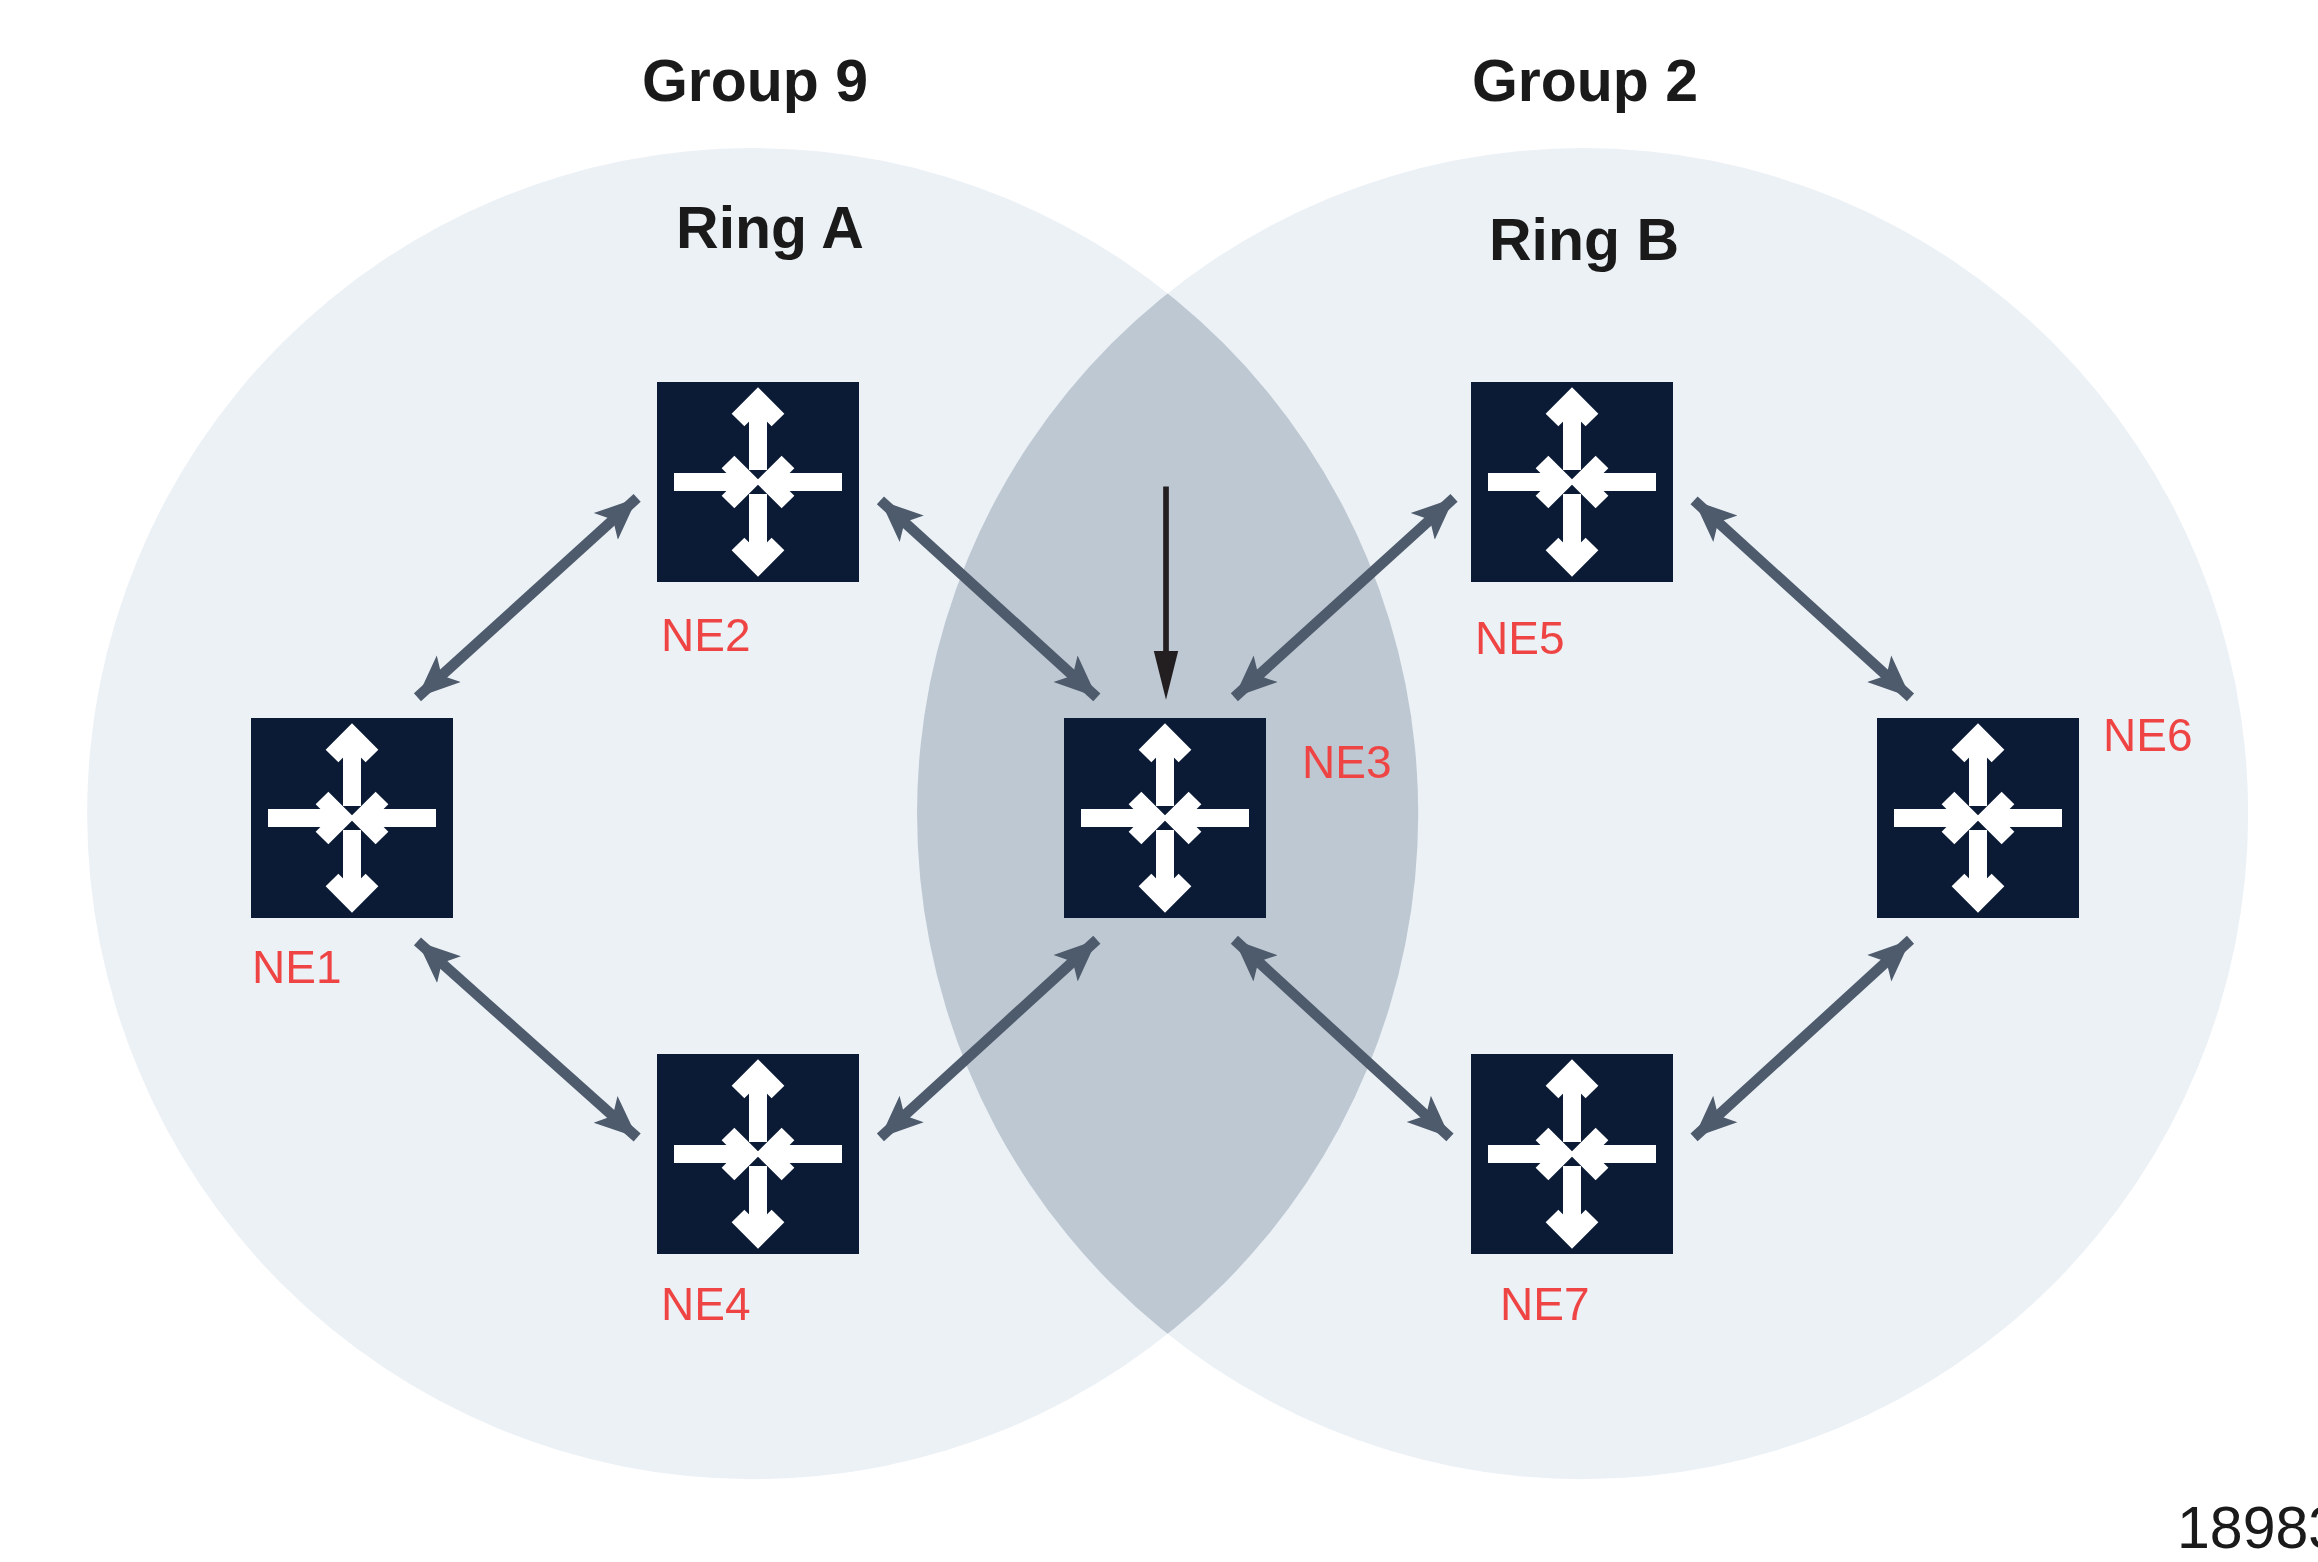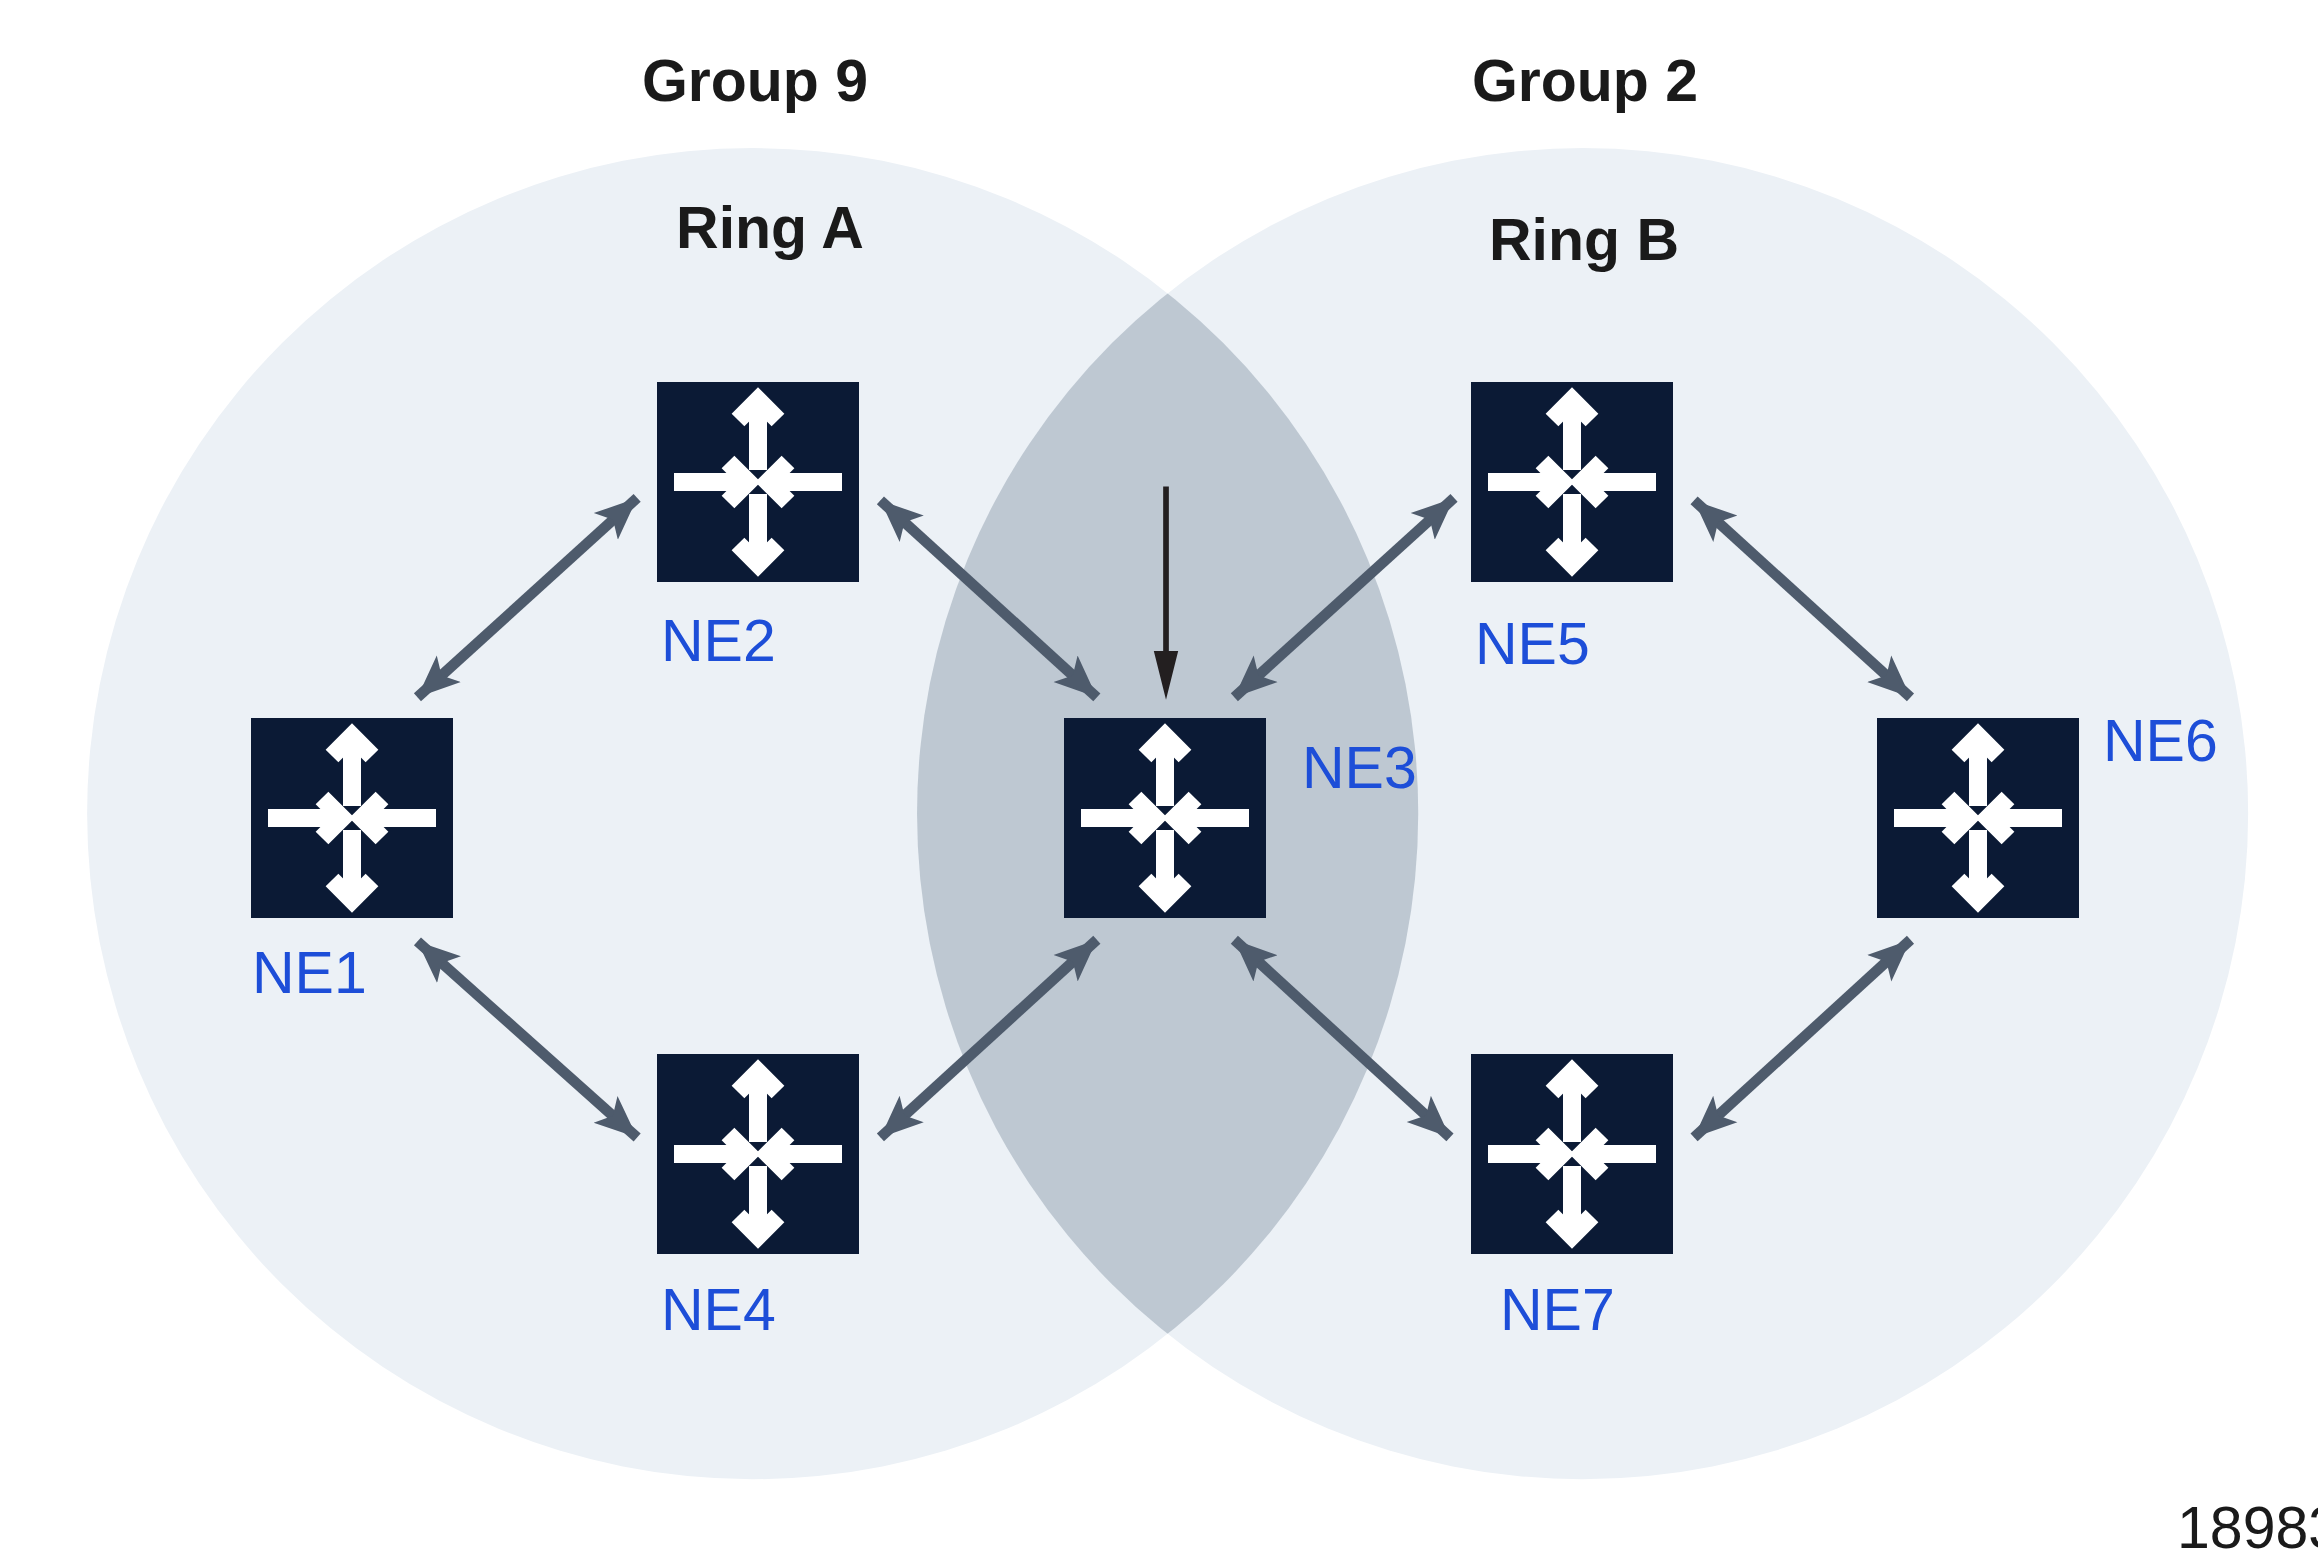--- a/index.html
+++ b/index.html
@@ -13,24 +13,24 @@
   }
   #bg-svg{position:absolute;left:0;top:0;width:2319px;height:1563px;}
   .node{
     position:absolute;
     width:202px;height:200px;
     background:#0B1A35;
   }
   .node svg{width:100%;height:100%;display:block;}
   .node-label{
     position:absolute;
-    font-size:59px;
-    line-height:1;
-    white-space:nowrap;
-    color:#1d4ed8;
+    font-size:46px;
+    line-height:1;
+    white-space:nowrap;
+    color:#ef4444;
   }
   .group-label{
     position:absolute;
     font-size:59px;
     font-weight:bold;
     line-height:1;
     transform:translateX(-50%);
     white-space:nowrap;
   }
   .ring-label{

